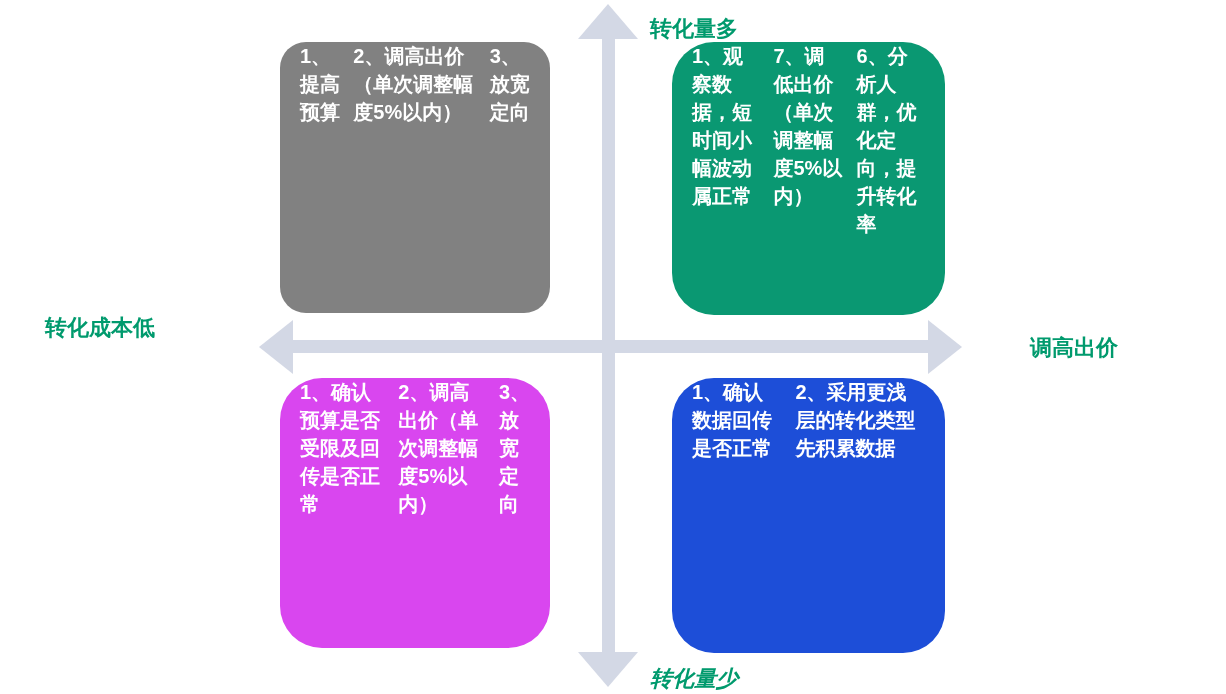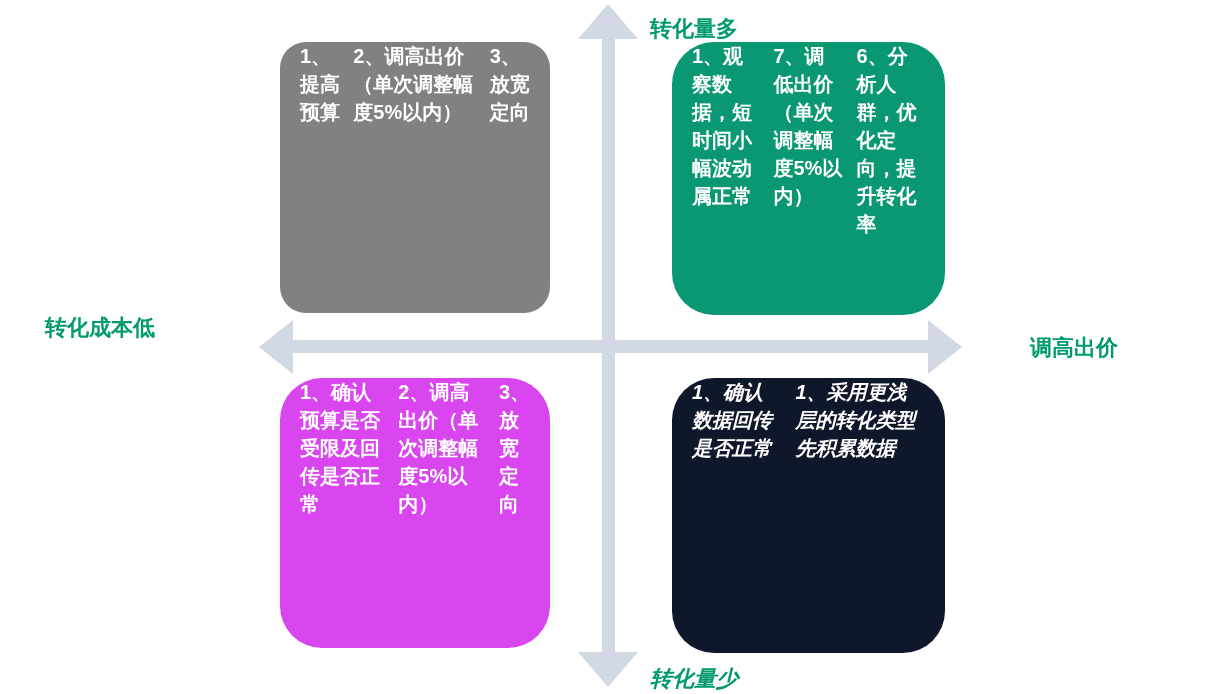--- a/index.html
+++ b/index.html
@@ -112,18 +112,18 @@
     <p>7、调低出价（单次调整幅度5%以内）</p>
     <p>6、分析人群，优化定向，提升转化率</p>
   </div>
 
   <div class="quad q-bl" style="background: #d946ef;">
     <p>1、确认预算是否受限及回传是否正常</p>
     <p>2、调高出价（单次调整幅度5%以内）</p>
     <p>3、放宽定向</p>
   </div>
 
-  <div class="quad q-br" style="background: #0f172a; font-style: italic;">
+  <div class="quad q-br" style="background: #1d4ed8;">
     <p>1、确认数据回传是否正常</p>
-    <p>1、采用更浅层的转化类型先积累数据</p>
+    <p>2、采用更浅层的转化类型先积累数据</p>
   </div>
 
 </div>
 
 </body></html>

